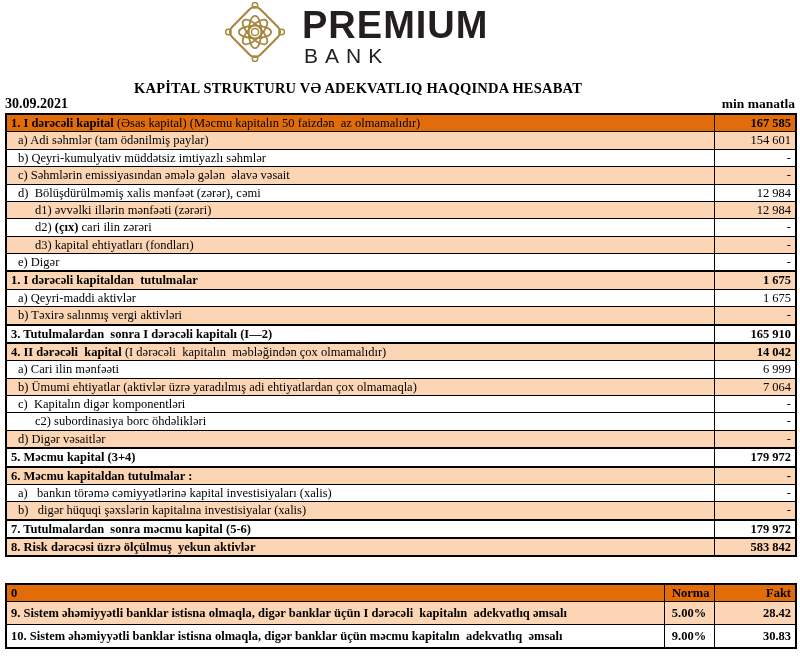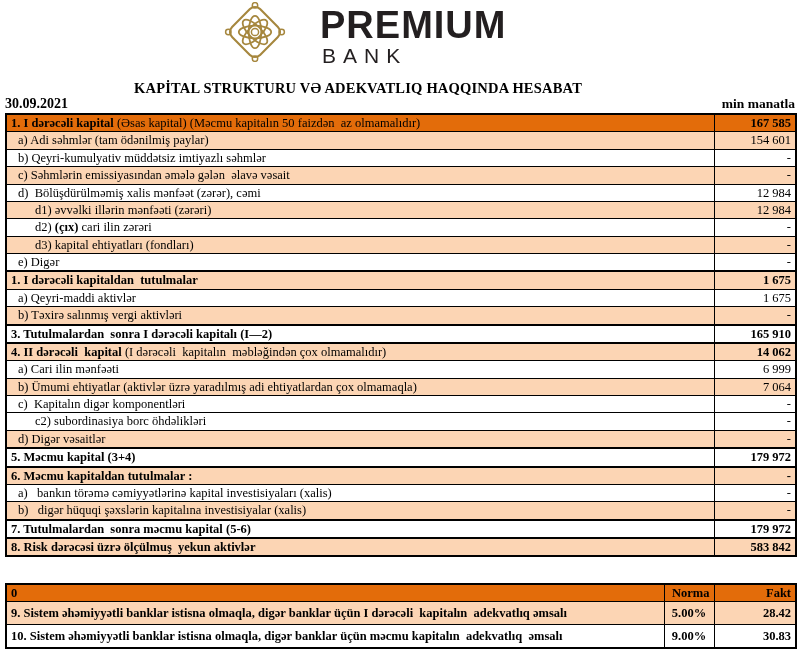--- a/index.html
+++ b/index.html
@@ -16,21 +16,21 @@
     background: #ffffff;
     font-family: "Liberation Serif", serif;
     color: #000;
     overflow: hidden;
   }
   .page { position: relative; width: 800px; height: 665px; }
 
   
   .brand {
     position: absolute; left: 213px; top: 2px;
-    display: flex; align-items: flex-start; gap: 23px;
+    display: flex; align-items: flex-start; gap: 5px;
     height: 62px;
   }
   .brand-text { display: flex; flex-direction: column; padding-top: 4px; }
   .brand-name {
     font-family: "Liberation Sans", sans-serif;
     font-weight: bold; font-size: 38px; line-height: 1;
     letter-spacing: 1px; color: var(--dark);
   }
   .brand-sub {
     font-family: "Liberation Sans", sans-serif;
@@ -167,21 +167,21 @@
         <tr class="bg-peach">
           <td class="lbl ind1"><span>b) Təxirə salınmış vergi aktivləri</span></td>
           <td class="val">-</td>
         </tr>
         <tr class="bg-white section">
           <td class="lbl ind0"><span class="b">3. Tutulmalardan  sonra I dərəcəli kapitalı (I—2)</span></td>
           <td class="val b">165 910</td>
         </tr>
         <tr class="bg-peach section">
           <td class="lbl ind0"><span class="b">4. II dərəcəli  kapital</span><span> (I dərəcəli  kapitalın  məbləğindən çox olmamalıdır)</span></td>
-          <td class="val b">14 062</td>
+          <td class="val b">14 042</td>
         </tr>
         <tr class="bg-white">
           <td class="lbl ind1"><span>a) Cari ilin mənfəəti</span></td>
           <td class="val">6 999</td>
         </tr>
         <tr class="bg-peach">
           <td class="lbl ind1"><span>b) Ümumi ehtiyatlar (aktivlər üzrə yaradılmış adi ehtiyatlardan çox olmamaqla)</span></td>
           <td class="val">7 064</td>
         </tr>
         <tr class="bg-white">

